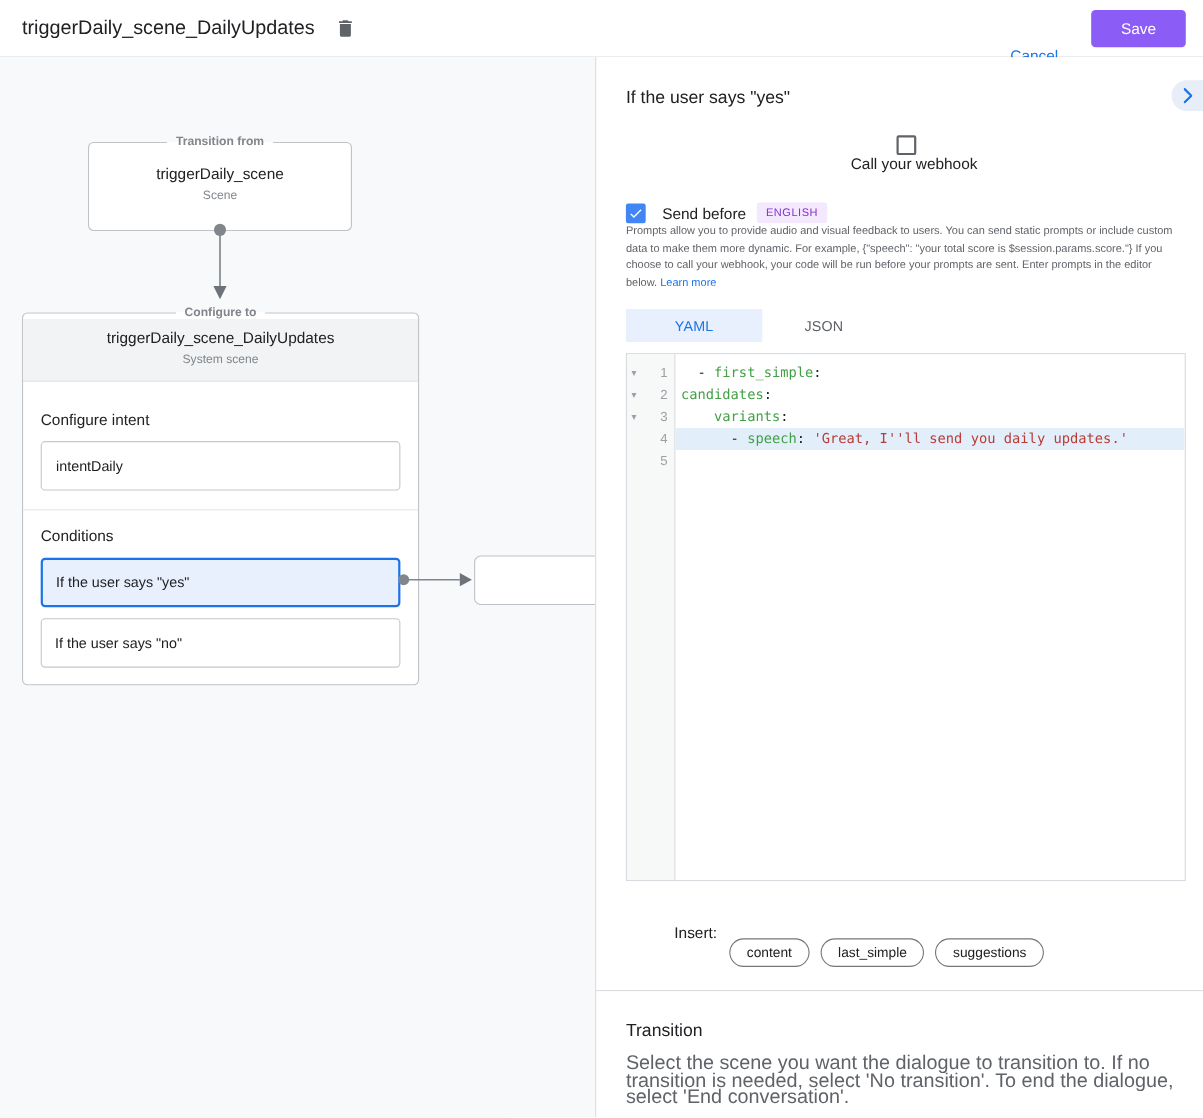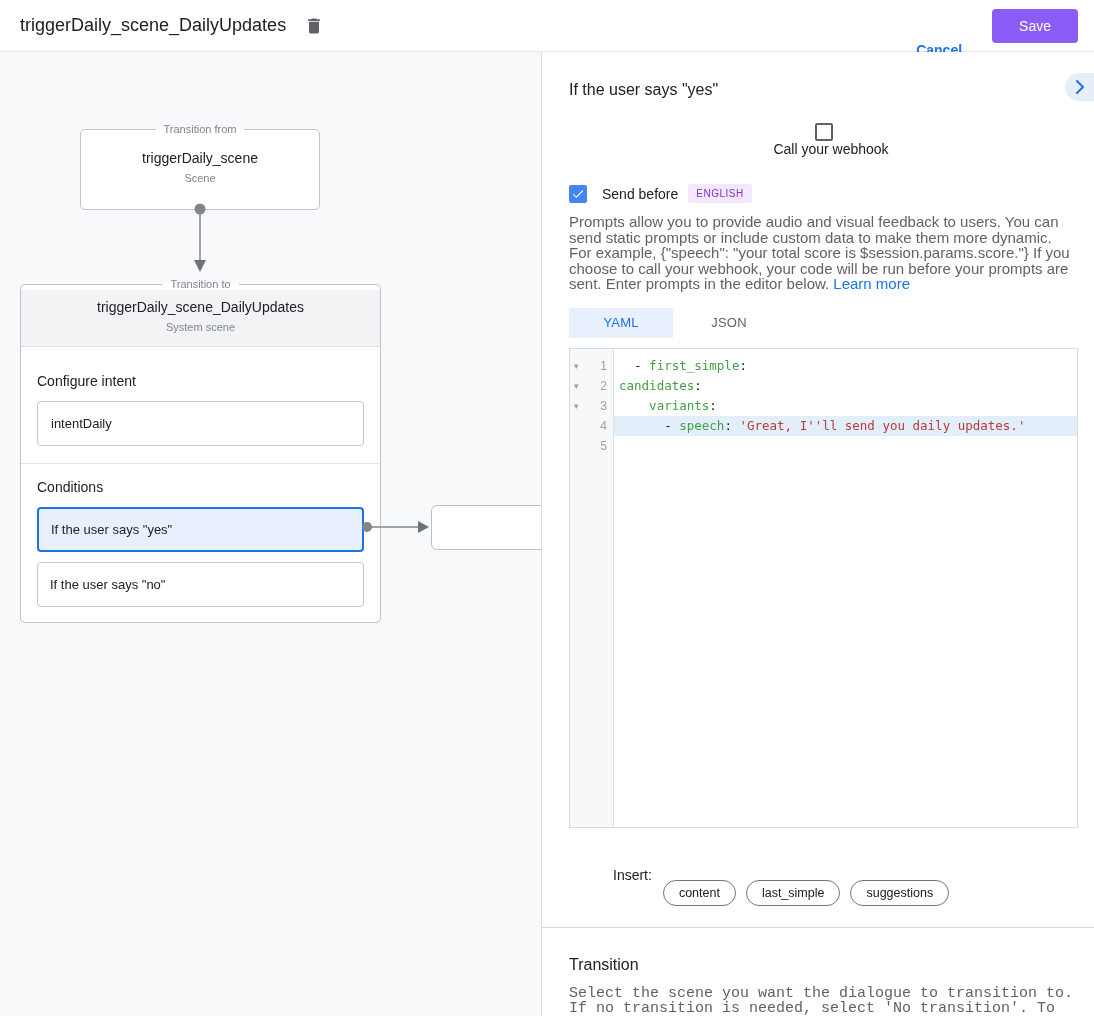--- a/index.html
+++ b/index.html
@@ -11,21 +11,21 @@
   }
 
   
   .topbar {
     height:52px; display:flex; align-items:center;
     padding:0 16px; border-bottom:1px solid #e8eaed; background:#fff;
   }
   .topbar-title { font-size:18px; margin-left:4px; }
   .trash-btn { margin-left:18px; display:flex; align-items:center; cursor:pointer; }
   .topbar-spacer { flex:1; }
-  .cancel-btn { color:#1a73e8; font-size:14px; font-weight:700; margin-right:30px; cursor:pointer;margin-top:48px; }
+  .cancel-btn { color:#1a73e8; font-size:14px; font-weight:400; margin-right:30px; cursor:pointer;margin-top:48px; }
   .save-btn {
     background:#8b5cf6; color:#fff; font-size:14px; font-weight:500;
     padding:9px 27px; border-radius:4px; border:none; cursor:pointer;
   }
 
   
   .main { display:flex; height:964px; }
   .canvas {
     width:541px; flex:none; position:relative;
     background:#f8f9fa; overflow:hidden;
@@ -33,21 +33,21 @@
   .panel {
     flex:1; background:#fff; border-left:1px solid #dadce0;
     position:relative; padding:0 16px 0 27px;
   }
 
   
   fieldset.flow-box {
     border:1px solid #c0c3c7; border-radius:5px; margin:0; padding:0; background:#fff;
   }
   fieldset.flow-box legend {
-    margin:0 auto; padding:0 8px; font-size:11px; color:#80868b;
+    margin:0 auto; padding:0 8px; font-size:11px; color:#80868b;font-weight:bold;
   }
   .transition-from {
     position:absolute; left:80px; top:71px; width:240px; height:87px; text-align:center;
   }
   .tf-name { font-size:14px; margin-top:15px; }
   .tf-type { font-size:11px; color:#80868b; margin-top:6px; }
 
   .transition-to {
     position:absolute; left:20px; top:226px; width:361px; height:345px;
   }
@@ -94,29 +94,29 @@
     flex:none; cursor:pointer; display:flex; align-items:center; justify-content:center;
     background:#fff;
   }
   .cbx.checked { background:#4285f4; border-color:#4285f4; }
   .check-label { margin-left:15px; font-size:14px; font-weight:500; }
   .lang-badge {
     margin-left:10px; background:#f3e8fd; color:#8430ce;
     font-size:10px; font-weight:500; letter-spacing:0.5px;
     padding:4px 8px; border-radius:3px;
   }
-  .desc { margin-top:11px; font-size:15px; line-height:15.5px; color:#5f6368; }
+  .desc { font-size:10px; line-height:15.5px; color:#5f6368; }
   .link { color:#1a73e8; cursor:pointer; }
 
   .tabs { display:flex; margin-top:16px; }
   .tab {
     height:30px; display:flex; align-items:center; justify-content:center;
     font-size:13px; font-weight:500; letter-spacing:0.2px; cursor:pointer;
   }
-  .tab.active { background:#e8f0fe; color:#1a73e8; width:104px; }
+  .tab.active { background:#e8f0fe; color:#1a73e8; width:124px; }
   .tab.inactive { color:#5f6368; width:112px; }
 
   .editor {
     margin-top:10px; height:480px; border:1px solid #d7dade;
     display:flex; overflow:hidden; background:#fff;
     font-family:"DejaVu Sans Mono", monospace; font-size:12.5px;
   }
   .gutter {
     width:44px; flex:none; background:#f7f8f8; border-right:1px solid #dcdee1;
     padding-top:7px;
@@ -135,21 +135,21 @@
   .tk-str { color:#b93c37; }
 
   .insert-row { display:flex; align-items:center; margin-top:16px; }
   .insert-label { font-size:14px; margin-right:11px;margin-left:44px; }
   .chip {
     border:1px solid #747775; border-radius:14px; padding:5px 15px;
     font-size:12.5px; color:#202124; background:#fff; cursor:pointer; margin-right:10px;margin-top:36px;
   }
   .panel-divider { border:0; border-top:1px solid #dadce0; margin:21px -16px 0 -27px; }
   .t-head { margin-top:28px; font-size:16px; font-weight:400; }
-  .t-desc { margin-top:12px; font-size:15px; line-height:15.5px; color:#5f6368; max-width:515px;font-family:Liberation Mono, monospace; }
+  .t-desc { margin-top:12px; font-size:18px; line-height:15.5px; color:#5f6368; max-width:515px; }
   .select {
     margin-top:21px; height:36px; border:4px solid #fca5a5; border-radius:4px;
     display:flex; align-items:center; justify-content:space-between;
     padding:0 13px 0 14px; font-size:14px; cursor:pointer; background:#fff;
   }
   .caret {
     width:0; height:0; border-left:5px solid transparent;
     border-right:5px solid transparent; border-top:5px solid #5f6368;
   }
 </style>
@@ -180,21 +180,21 @@
       <div class="tf-type">Scene</div>
     </fieldset>
 
     <svg class="connector" style="left:189px; top:150px;" width="22" height="76">
       <circle cx="11" cy="7" r="5.5" fill="#80868b"></circle>
       <line x1="11" y1="7" x2="11" y2="58" stroke="#80868b" stroke-width="1.5"></line>
       <polygon points="5,58 17,58 11,70" fill="#6d7379"></polygon>
     </svg>
 
     <fieldset class="flow-box transition-to">
-      <legend>Transition to</legend>
+      <legend>Configure to</legend>
       <div class="card-header">
         <div class="ch-name">triggerDaily_scene_DailyUpdates</div>
         <div class="ch-type">System scene</div>
       </div>
       <div class="card-body">
         <div class="section-label">Configure intent</div>
         <div class="intent-input">
           <span>intentDaily</span>
         </div>
         <hr class="card-divider">

